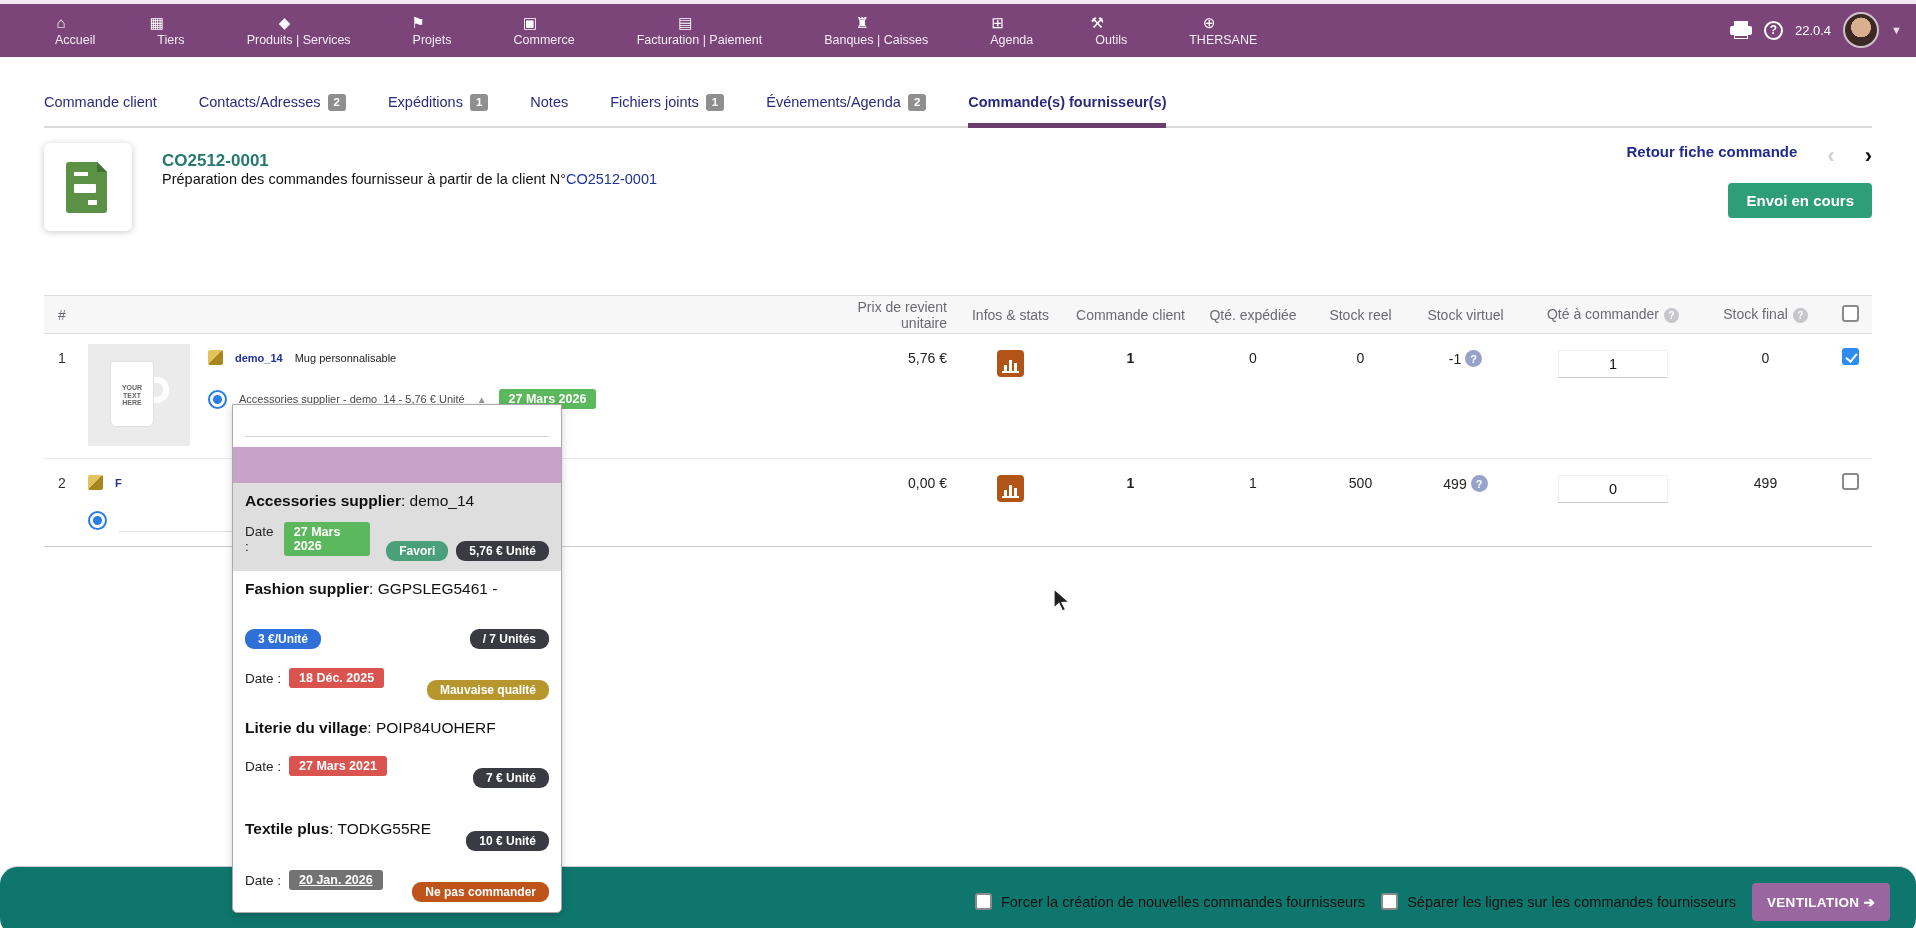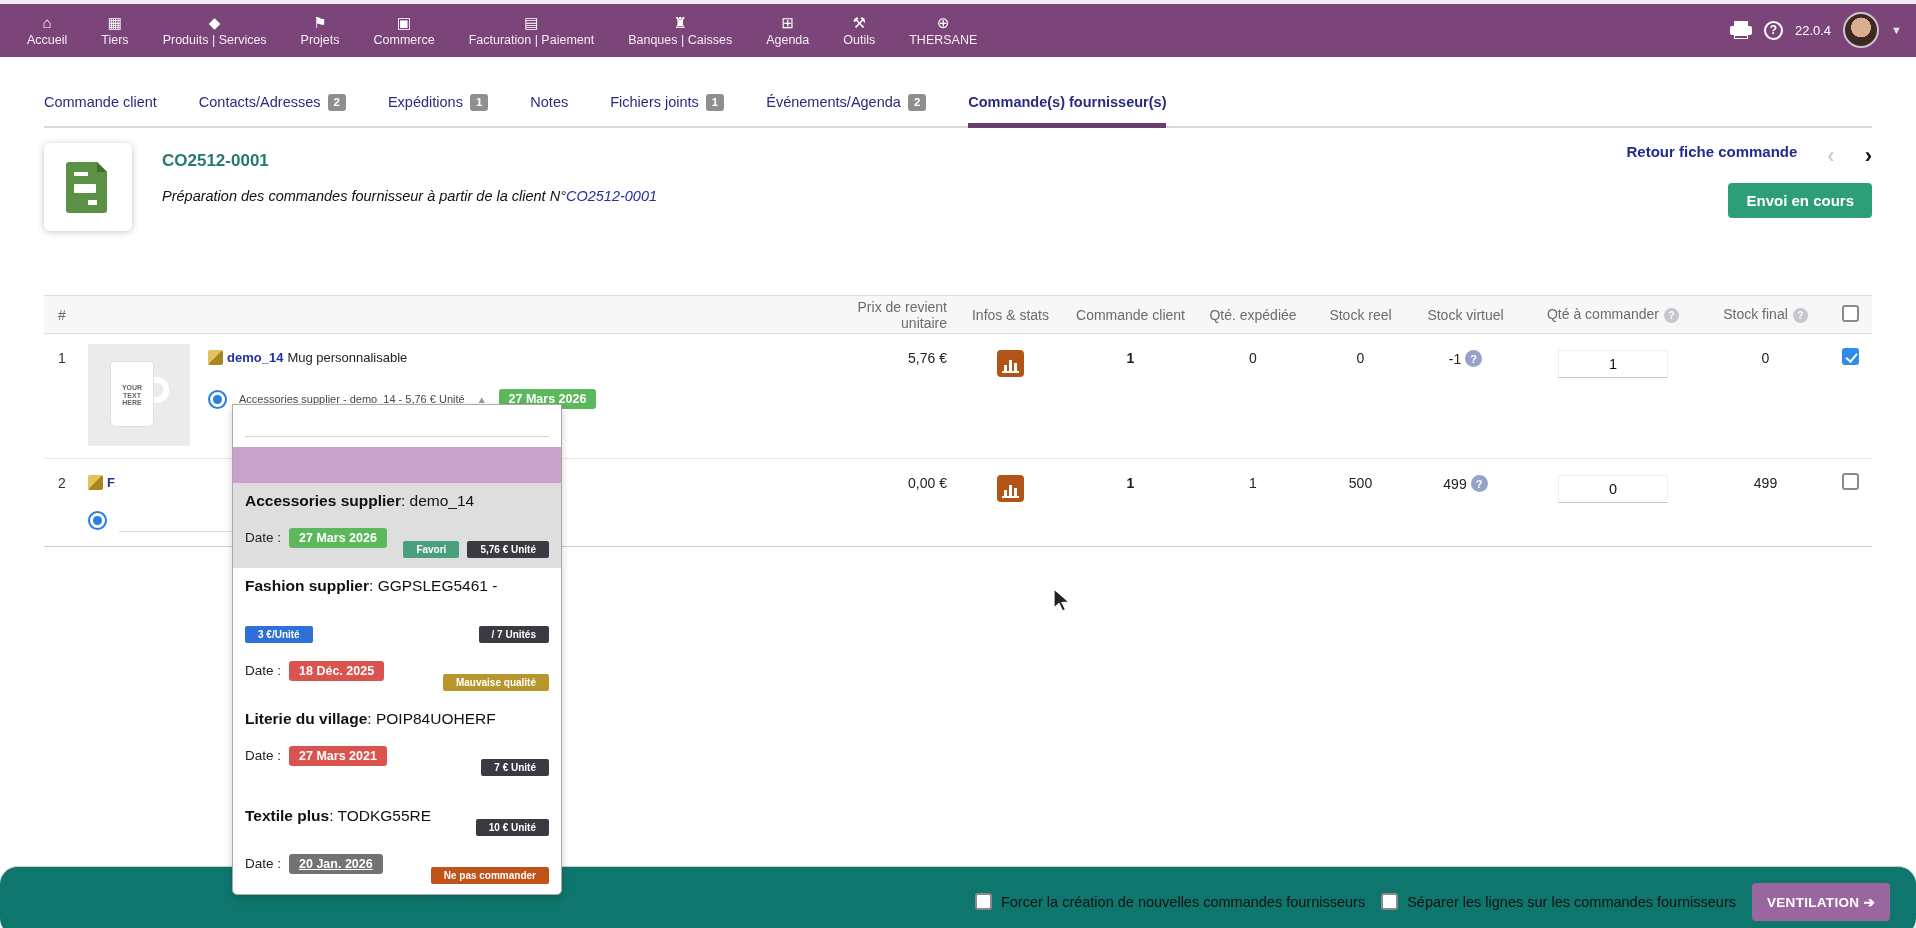--- a/index.html
+++ b/index.html
@@ -14,21 +14,21 @@
     position:absolute; top:0; left:0; right:0; height:57px;
     background:#7b457a; border-top:4px solid #f1e9f0;
     display:flex; align-items:center; padding:0 10px;
   }
   .nav-items { display:flex; height:100%; }
   .nav-item {
     display:flex; flex-direction:column; align-items:center; justify-content:center;
     padding:0 17px; color:#f3ecf3; cursor:pointer; gap:3px;
   }
   .nav-item .nicon { font-size:15px; line-height:15px; color:#fff; }
-  .nav-item .nlabel { font-size:12.5px; }
+  .nav-item .nlabel { font-size:12.5px;margin-left:28px; }
   .topbar-right { position:absolute; right:14px; top:8px; display:flex; align-items:center; gap:12px; }
   .printer-icon { width:22px; height:18px; position:relative; }
   .printer-icon .p-body { position:absolute; left:0; right:0; top:5px; height:9px; background:#fff; border-radius:2px; }
   .printer-icon .p-top  { position:absolute; left:4px; right:4px; top:0; height:5px; background:#fff; }
   .printer-icon .p-out  { position:absolute; left:4px; right:4px; bottom:0; height:4px; background:#7b457a; border:1px solid #fff; }
   .help-circ {
     width:19px; height:19px; border:2px solid #fff; border-radius:50%;
     color:#fff; font-weight:bold; font-size:12px; display:flex; align-items:center; justify-content:center;
   }
   .version { color:#fff; font-size:13px; }
@@ -51,21 +51,21 @@
   .tab-badge { background:#8f8f8f; color:#fff; font-size:11.5px; font-weight:bold;
                padding:2px 6px; border-radius:3px; line-height:13px; }
 
   
   .page-head { position:absolute; top:143px; left:44px; right:44px; }
   .doc-card { position:absolute; left:0; top:0; width:88px; height:88px; background:#fff;
               border-radius:6px; box-shadow:0 1px 7px rgba(0,0,0,.22);
               display:flex; align-items:center; justify-content:center; }
   .head-text { position:absolute; left:118px; top:8px; }
   .head-ref { color:#26796d; font-weight:bold; font-size:17px; }
-  .head-sub { margin-top:17px; font-size:14.5px; color:#111;font-style:italic; }
+  .head-sub { font-size:14.5px; color:#111; }
   .head-sub a { color:#2230a0; text-decoration:none; font-weight:500; }
   .head-right { position:absolute; right:0; top:0; width:420px; }
   .back-row { display:flex; justify-content:flex-end; align-items:flex-start; gap:30px; }
   .back-link { color:#212a8f; font-weight:bold; font-size:15px; cursor:pointer; }
   .chev-prev { color:#cfcfcf; font-size:22px; font-weight:bold; }
   .chev-next { color:#111; font-size:22px; font-weight:bold; cursor:pointer; }
   .status-row { display:flex; justify-content:flex-end; margin-top:14px; }
   .status-btn { background:#2e9e78; color:#fff; font-weight:bold; font-size:15px;
                 padding:9px 18px; border:none; border-radius:4px; cursor:pointer; }
 
@@ -107,21 +107,21 @@
 
   .prod-flex { display:flex; gap:18px; padding:10px 0 12px 2px; }
   .prod-img { width:102px; height:102px; background:#ebebeb; position:relative; flex:none; }
   .mug-body { position:absolute; left:22px; top:17px; width:44px; height:66px; background:#fff;
               border:1px solid #e0e0e0; border-radius:3px 3px 6px 6px; }
   .mug-handle { position:absolute; left:66px; top:33px; width:15px; height:26px;
                 border:6px solid #fff; border-left:none; border-radius:0 12px 12px 0; }
   .mug-text { position:absolute; left:26px; top:40px; width:36px; font-size:7px; line-height:7.5px;
               font-weight:bold; color:#666; text-align:center; }
   .prod-lines { padding-top:6px; }
-  .prod-title { display:flex; align-items:center; gap:4px; font-size:13px; }
+  .prod-title { display:flex; align-items:center; gap:12px; font-size:11px; }
   .cube-icon { width:15px; height:15px; flex:none;
                background:linear-gradient(135deg,#e2c25c 0 48%,#a8861f 48% 100%); border-radius:2px; }
   .prod-code { color:#2230a0; font-weight:bold; cursor:pointer; }
   .sel-row { display:flex; align-items:center; gap:12px; margin-top:24px; }
   .radio { width:19px; height:19px; border-radius:50%; border:2px solid #2a7de1; flex:none;
            display:flex; align-items:center; justify-content:center; cursor:pointer; }
   .radio i { width:9px; height:9px; border-radius:50%; background:#2a7de1; }
   .sel-text { color:#4a4a4a; font-size:11px; cursor:pointer; }
   .sel-caret { color:#999; font-size:10px; }
   .date-badge { color:#fff; font-weight:bold; font-size:12.5px; padding:3px 10px; border-radius:3px; }
@@ -138,21 +138,21 @@
   .dd-search input { width:100%; border:none; border-bottom:1px solid #d6d6d6; height:22px;
                      font-family:inherit; font-size:14px; outline:none; }
   .dd-empty { height:36px; background:#c8a2c8; margin-top:5px; cursor:pointer; }
   .dd-opt { padding:9px 12px 10px; cursor:pointer; }
   .dd-opt.selected { background:#dedede; }
   .dd-name { font-size:15.5px; color:#111; }
   .dd-name b { font-weight:bold; }
   .dd-line { display:flex; align-items:center; margin-top:7px; gap:8px; }
   .dd-date-label { font-size:13.5px; color:#222; }
   .spacer { flex:1; }
-  .pill { color:#fff; font-weight:bold; font-size:10px; padding:3px 13px; border-radius:2px; white-space:nowrap;margin-top:24px; }
+  .pill { color:#fff; font-weight:bold; font-size:12px; padding:3px 13px; border-radius:9px; white-space:nowrap;margin-top:24px; }
   .pill-dark { background:#3a3a42; } .pill-teal { background:#4aa07a; } .pill-blue { background:#2e6fd8; }
   .pill-gold { background:#b8962e; } .pill-warn { background:#bf541a; }
 
   
   .footer { position:absolute; left:0; right:0; top:866px; height:70px; background:#0f766e;
             border-top:1px solid #ccc; display:flex; align-items:center; justify-content:flex-end;
             gap:16px; padding-right:26px;border-radius:18px; }
   .chk-group { display:flex; align-items:center; gap:9px; font-size:14.5px; color:#111; }
   .ventil-btn { background:#9a66a0; color:#fff; font-weight:bold; font-size:13.5px;
                 border:none; border-radius:4px; padding:11px 15px; cursor:pointer; letter-spacing:.3px; }

